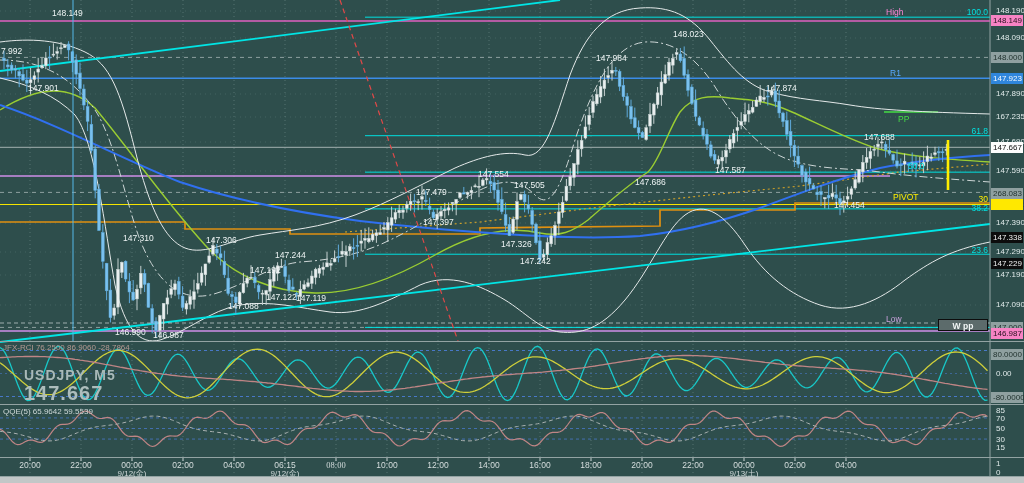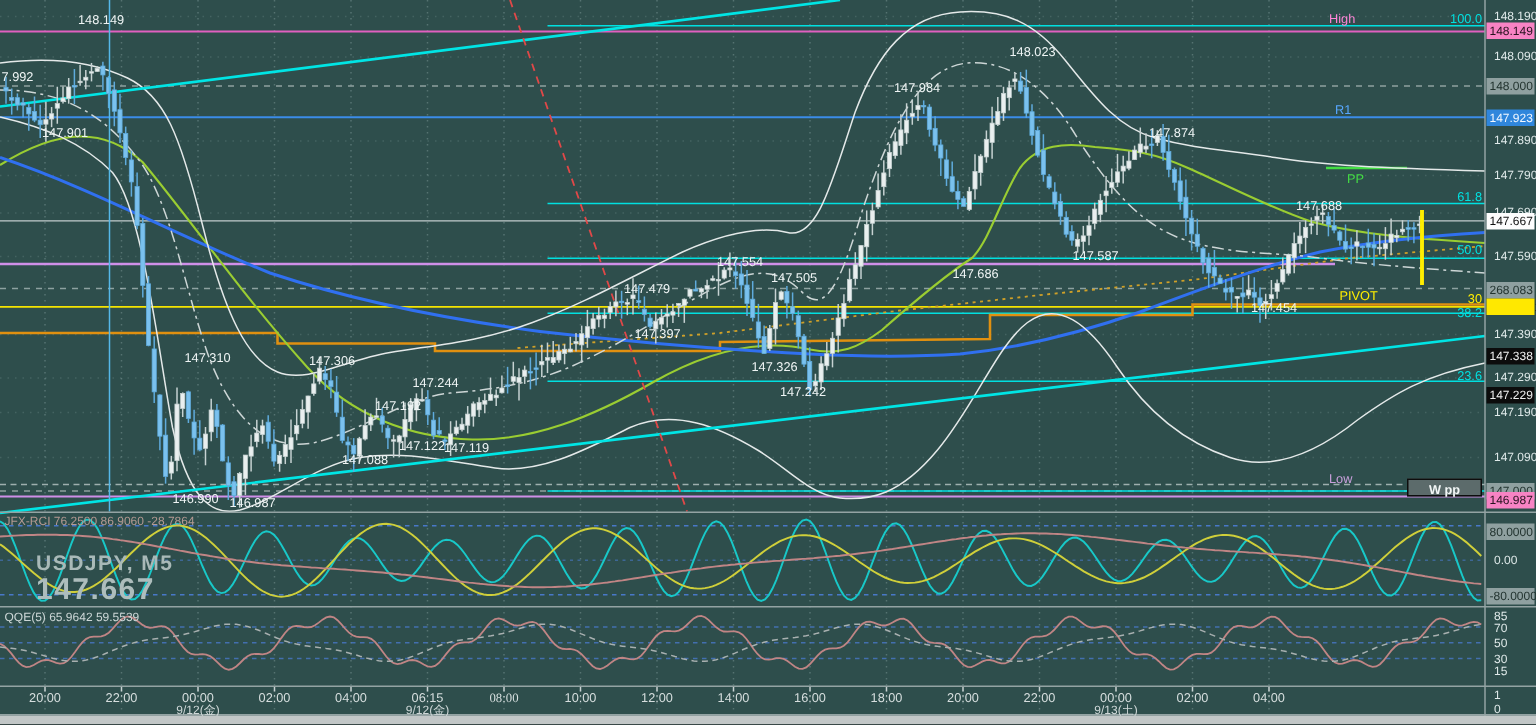--- a/index.html
+++ b/index.html
@@ -658,32 +658,32 @@
       <div class="ann" style="left: 715px; top: 166px;">147.587</div>
       <div class="ann" style="left: 834px; top: 201px;">147.454</div>
       <div class="ann" style="left: 864px; top: 133px;">147.688</div>
     </div>
   <div id="line-labels">
       <div class="lbl" style="top: 7px; color: rgb(255, 133, 216); left: 886px;">High</div>
       <div class="lbl" style="top: 7px; color: rgb(0, 224, 224); left: 928px; width: 60px; text-align: right;">100.0</div>
       <div class="lbl" style="top: 68px; color: rgb(88, 168, 255); left: 890px;">R1</div>
       <div class="lbl" style="top: 114px; color: rgb(68, 221, 68); left: 898px;">PP</div>
       <div class="lbl" style="top: 126px; color: rgb(0, 224, 224); left: 928px; width: 60px; text-align: right;">61.8</div>
-      <div class="lbl" style="top: 161px; color: rgb(0, 224, 224); left: 928px; width: 60px; text-align: right;">50.0</div>
+      <div class="lbl" style="top: 161px; color: rgb(0, 224, 224); left: 908px; width: 60px; ">50.0</div>
       <div class="lbl" style="top: 192px; color: rgb(255, 238, 0); left: 893px;">PIVOT</div>
       <div class="lbl" style="top: 194px; color: rgb(255, 238, 0); left: 928px; width: 60px; text-align: right;">30</div>
       <div class="lbl" style="top: 203px; color: rgb(0, 224, 224); left: 928px; width: 60px; text-align: right;">38.2</div>
       <div class="lbl" style="top: 245px; color: rgb(0, 224, 224); left: 928px; width: 60px; text-align: right;">23.6</div>
       <div class="lbl" style="top: 314px; color: rgb(201, 160, 220); left: 886px;">Low</div>
     </div>
   <div id="price-axis">
       <div class="axlbl" style="top: 6px;">148.190</div>
       <div class="axlbl" style="top: 33px;">148.090</div>
       <div class="axlbl" style="top: 89px;">147.890</div>
-      <div class="axlbl" style="top: 112px;">147.790</div>
+      <div class="axlbl" style="top: 112px;">167.235</div>
       <div class="axlbl" style="top: 137px;">147.690</div>
       <div class="axlbl" style="top: 166px;">147.590</div>
       <div class="axlbl" style="top: 218px;">147.390</div>
       <div class="axlbl" style="top: 247px;">147.290</div>
       <div class="axlbl" style="top: 270px;">147.190</div>
       <div class="axlbl" style="top: 300px;">147.090</div>
       <div class="badge b-pink" style="top: 15px;">148.149</div>
       <div class="badge b-gray" style="top: 52px;">148.000</div>
       <div class="badge b-blue" style="top: 73px;">147.923</div>
       <div class="badge b-white" style="top: 142px;">147.667</div>

